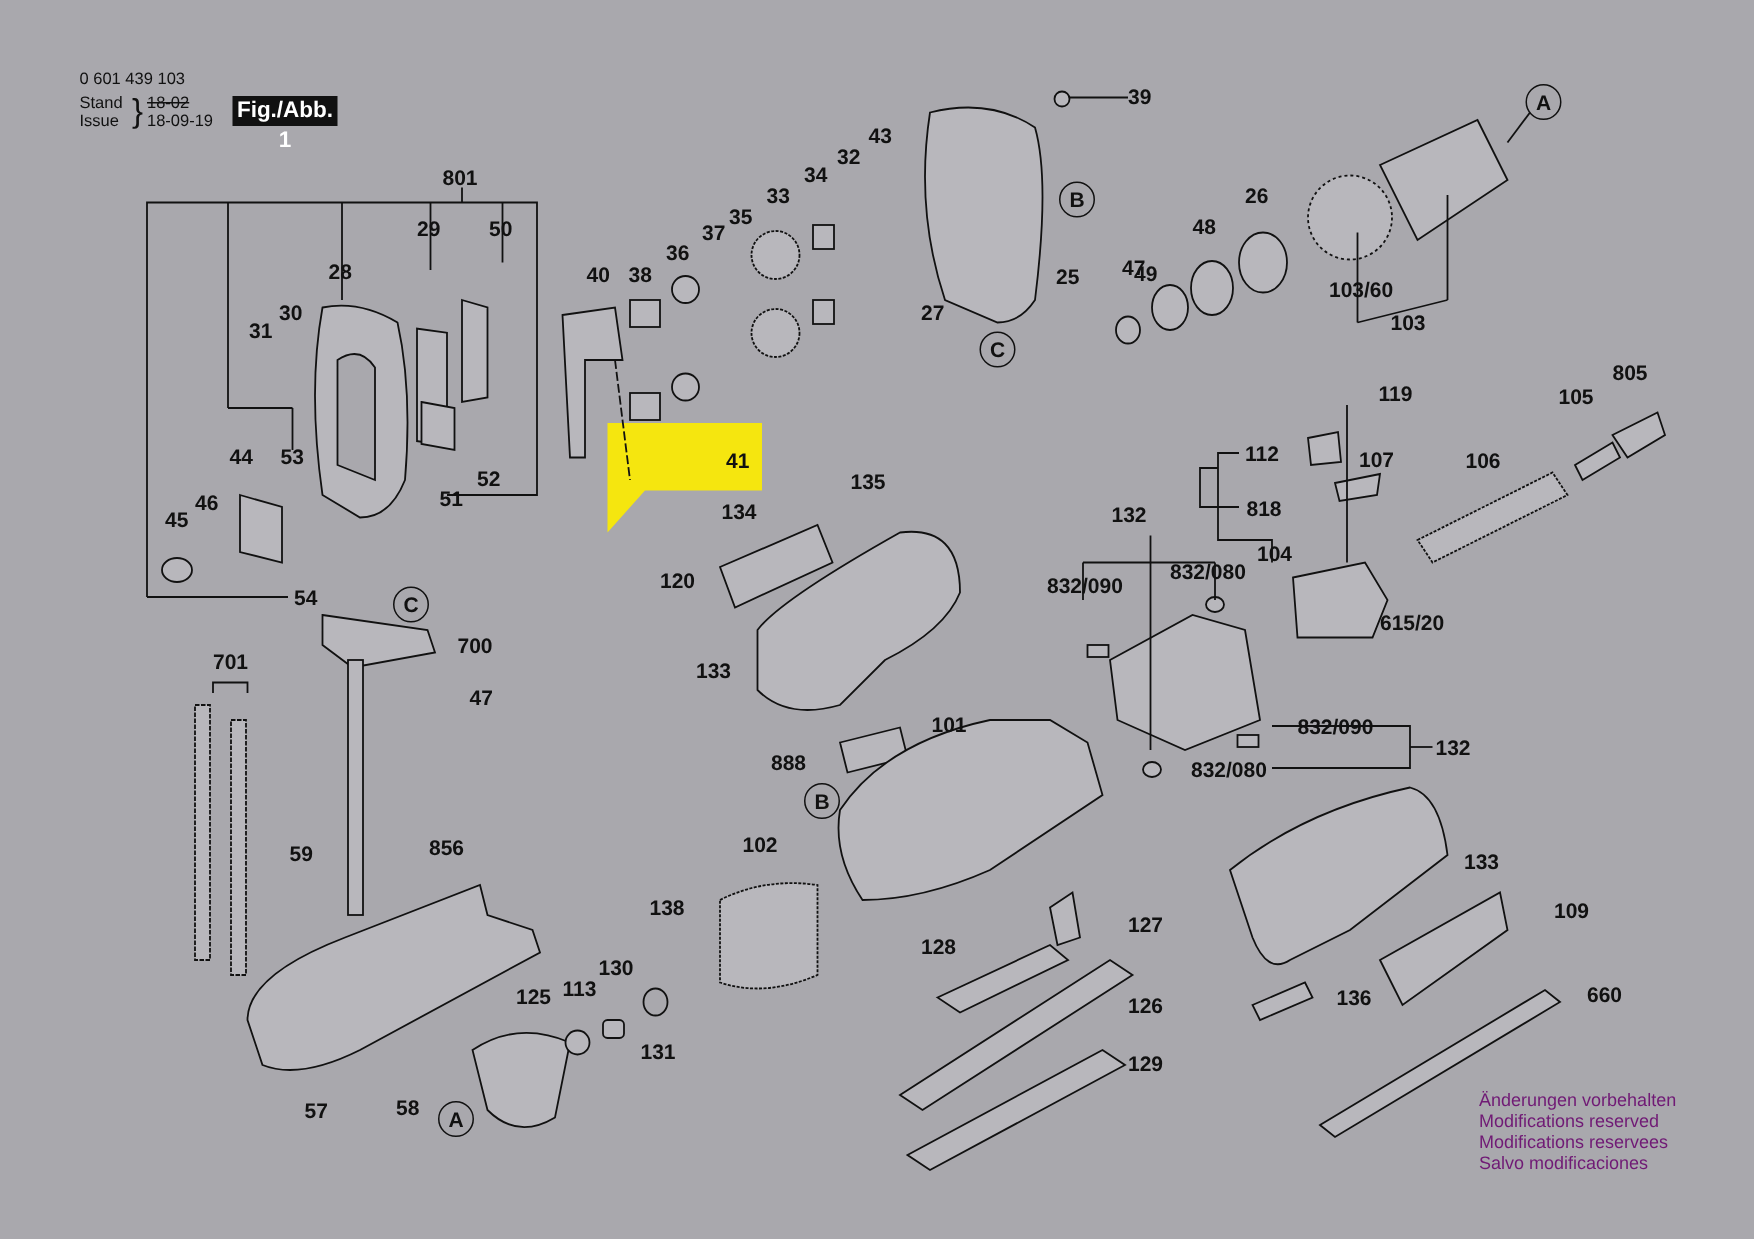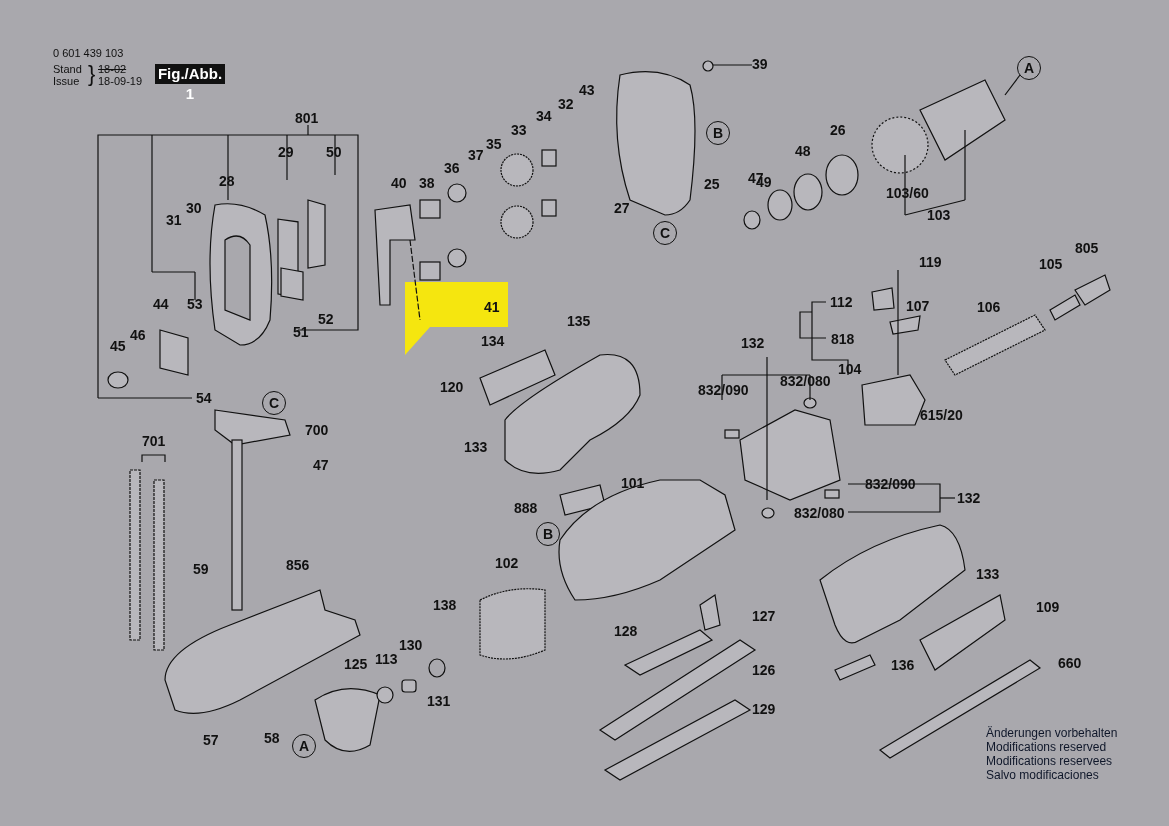--- a/index.html
+++ b/index.html
@@ -1,21 +1,21 @@
 <!DOCTYPE html>
 <html><head>
 <meta charset="utf-8">
 <style>
   html,body{margin:0;padding:0;}
   body{width:1169px;height:826px;background:#a9a8ad;position:relative;overflow:hidden;font-family:"Liberation Sans",sans-serif;color:#111;}
   .hdr{position:absolute;font-size:11px;line-height:12px;color:#111;}
   .figbox{position:absolute;left:155px;top:64px;width:70px;height:20px;background:#111;color:#fff;font-weight:bold;font-size:15px;line-height:20px;text-align:center;}
   .lbl{position:absolute;font-weight:bold;font-size:14px;color:#111;white-space:nowrap;line-height:16px;}
   .circ{position:absolute;width:22px;height:22px;border:1.5px solid #111;border-radius:50%;text-align:center;line-height:22px;font-weight:bold;font-size:14px;background:#a9a8ad;}
-  .note{position:absolute;left:986px;top:726px;font-size:12px;line-height:14px;color:#0f172a;}
+  .note{position:absolute;left:986px;top:726px;font-size:12px;line-height:14px;color:#701a75;}
   svg.lines{position:absolute;left:0;top:0;}
   .hl{position:absolute;}
 </style>
 </head>
 <body>
 
 <div class="hdr" style="left:53px;top:47px;">0 601 439 103</div>
 <div class="hdr" style="left:53px;top:63px;">Stand</div>
 <div class="hdr" style="left:53px;top:75px;">Issue</div>
 <div class="hdr" style="left:88px;top:62px;font-size:22px;line-height:24px;">}</div>

